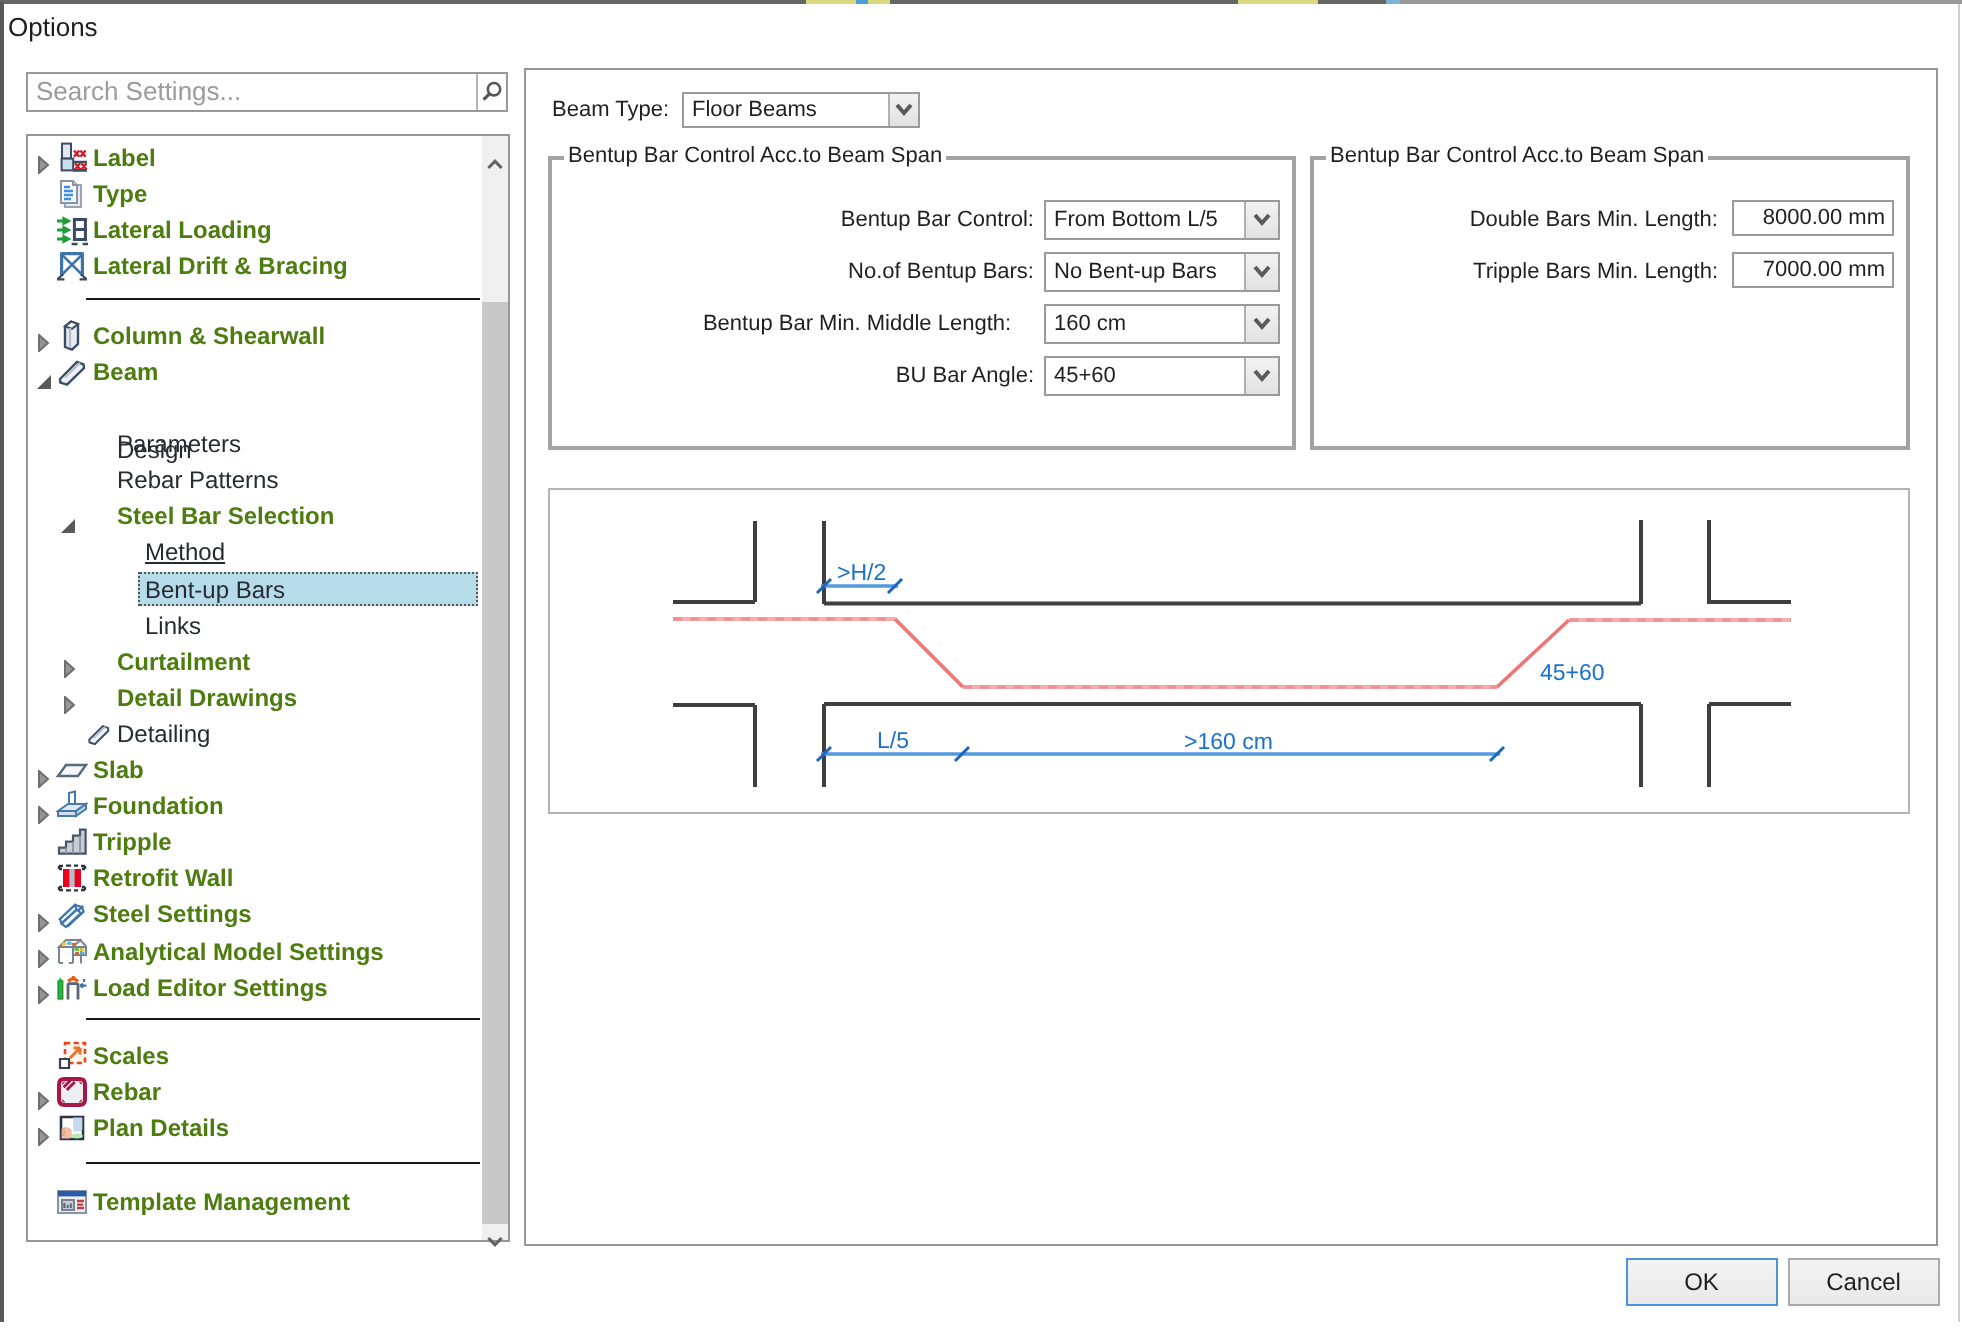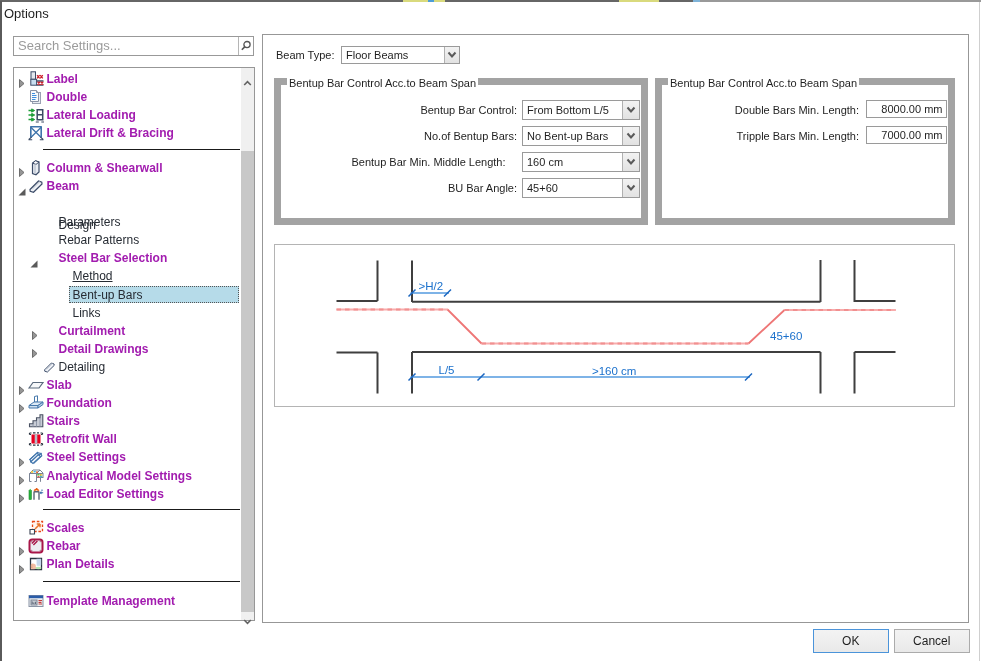--- a/index.html
+++ b/index.html
@@ -3,25 +3,25 @@
 <meta charset="utf-8">
 <style>
 html,body{margin:0;padding:0;width:981px;height:666px;background:#fff;overflow:hidden;}
 *{box-sizing:border-box;}
 body{font-family:"Liberation Sans",sans-serif;-webkit-font-smoothing:antialiased;}
 .abs{position:absolute;}
 .lbl{position:absolute;font-size:11px;color:#1f1f1f;white-space:nowrap;}
 .combo{position:absolute;border:1px solid #9a9a9a;background:#fff;}
 .combo .txt{position:absolute;left:4px;top:0;bottom:0;display:flex;align-items:center;font-size:11px;color:#1f1f1f;white-space:nowrap;}
 .combo .btn{position:absolute;right:0;top:0;bottom:0;background:linear-gradient(#f2f2f2,#e2e2e2);border-left:1px solid #b0b0b0;display:flex;align-items:center;justify-content:center;}
-.groupbox{position:absolute;border:7px solid #a3a3a3;}
+.groupbox{position:absolute;border:2px solid #a3a3a3;}
 .gtitle{position:absolute;top:-8px;left:6px;background:#fff;padding:0 2px;font-size:11px;color:#1f1f1f;white-space:nowrap;}
 .tinput{position:absolute;border:1px solid #9a9a9a;background:#fff;font-size:11px;color:#1f1f1f;text-align:right;display:flex;align-items:center;justify-content:flex-end;padding-right:3px;}
 .trow{position:absolute;height:18px;line-height:18px;font-size:12px;color:#262b33;white-space:nowrap;}
-.trow.cat{font-weight:bold;color:#a21caf;}
+.trow.cat{font-weight:bold;color:#4d7c0f;}
 .sep{position:absolute;height:1px;background:#1a1a1a;}
 .icon{position:absolute;width:16px;height:16px;}
 .exp{position:absolute;}
 </style>
 </head>
 <body>
 
 <div class="abs" style="left:0;top:0;width:981px;height:2px;background:#666;"></div>
 <div class="abs" style="left:700px;top:0;width:281px;height:2px;background:#999;"></div>
 <div class="abs" style="left:403px;top:0;width:42px;height:2px;background:#d9da7d;"></div>
@@ -64,21 +64,21 @@
       </svg></div>
     <div class="icon" style="left:28px;top:70.5px;"><svg width="16" height="16">
         <rect x="3" y="0.8" width="4.5" height="7.5" fill="#e3e8ee" stroke="#3c4c68"></rect>
         <rect x="2.8" y="8.3" width="5.8" height="5.9" fill="#c9dff0" stroke="#3c4c68"></rect>
         <path d="M8.6 10 H15.5 M8.6 14.2 H15.5" stroke="#3c4c68" stroke-width="1.3" fill="none"></path>
         <g stroke="#cc1f2a" stroke-width="1.2" fill="none">
           <path d="M9 4.2 L11.6 7.4 M11.6 4.2 L9 7.4 M12.2 4.2 L14.8 7.4 M14.8 4.2 L12.2 7.4"></path>
           <path d="M9.5 10.6 L12.1 13.8 M12.1 10.6 L9.5 13.8 M12.7 10.6 L15.3 13.8 M15.3 10.6 L12.7 13.8"></path>
         </g>
       </svg></div>
-    <div class="trow cat" style="left:46.5px;top:87.6px;">Double</div>
+    <div class="trow cat" style="left:46.5px;top:87.6px;">Type</div>
     <div class="icon" style="left:28px;top:88.6px;"><svg width="16" height="16">
         <rect x="4.5" y="3.5" width="8" height="11" fill="#e8ecf2" stroke="#9aa2b2"></rect>
         <path d="M2.5 1.5 h6 l2 2 v9 h-8 Z" fill="#f8fafc" stroke="#8a93a5"></path>
         <path d="M8.5 1.5 v2 h2" fill="#dde3ea" stroke="#8a93a5"></path>
         <path d="M4 4.5 H7 M4 6.5 H8.5 M4 8.5 H8.5 M4 10.5 H7.5" stroke="#3f8fdf" stroke-width="1.2" fill="none"></path>
       </svg></div>
     <div class="trow cat" style="left:46.5px;top:105.7px;">Lateral Loading</div>
     <div class="icon" style="left:28px;top:106.7px;"><svg width="16" height="16">
         <g stroke="#1f9e38" fill="#1f9e38">
           <path d="M0.5 3.5 H4 M0.5 8 H4 M0.5 12.5 H4" fill="none" stroke-width="1.4"></path>
@@ -152,21 +152,21 @@
     <div class="trow cat" style="left:46.5px;top:394.1px;">Foundation</div>
     <div class="exp" style="left:19px;top:398.6px;"><svg width="6" height="9">
         <path d="M0.5 0.5 L5 4.5 L0.5 8.5 Z" fill="#969696" stroke="#6e6e6e"></path>
       </svg></div>
     <div class="icon" style="left:28px;top:395.1px;"><svg width="16" height="16">
         <path d="M6.5 1.5 l3 -0.7 v6 l-3 0.7 Z" fill="#fff" stroke="#4779ab"></path>
         <path d="M1 10.5 L6 7 H15 L10 10.5 Z" fill="#ddeaf6" stroke="#4779ab"></path>
         <path d="M1 10.5 H10 V13 H1 Z" fill="#cfe0f0" stroke="#4779ab"></path>
         <path d="M10 10.5 L15 7 V9.5 L10 13 Z" fill="#b8d2e8" stroke="#4779ab"></path>
       </svg></div>
-    <div class="trow cat" style="left:46.5px;top:412.2px;">Stairs</div>
+    <div class="trow cat" style="left:46.5px;top:412.2px;">Tripple</div>
     <div class="icon" style="left:28px;top:413.2px;"><svg width="16" height="16">
         <path d="M1.5 13.8 V10.8 H5 V7.8 H8.5 V4.8 H12 V1.8 H14.8 V13.8 Z" fill="#c9cdd6" stroke="#4a5263" stroke-width="1.1"></path>
         <path d="M5 10.8 V13.8 M8.5 7.8 V13.8 M12 4.8 V13.8" stroke="#8a93a5" stroke-width="0.9" fill="none"></path>
       </svg></div>
     <div class="trow cat" style="left:46.5px;top:430.3px;text-align:center;">Retrofit Wall</div>
     <div class="icon" style="left:28px;top:431.3px;"><svg width="16" height="16">
         <rect x="3.5" y="3.5" width="9" height="9" fill="#e80020" stroke="none"></rect>
         <rect x="6.7" y="3.5" width="2.6" height="9" fill="#b8bec8"></rect>
         <g stroke="#2a3442" fill="none" stroke-width="1.2">
           <path d="M1.5 3.5 H3 M1.5 3.5 V2 M1.5 2 H3.5 M13 3.5 h1.5 M14.5 3.5 V2 M12.5 2 H14.5 M1.5 12.5 H3 M1.5 12.5 V14 M1.5 14 H3.5 M13 12.5 h1.5 M14.5 12.5 V14 M12.5 14 H14.5"></path>

